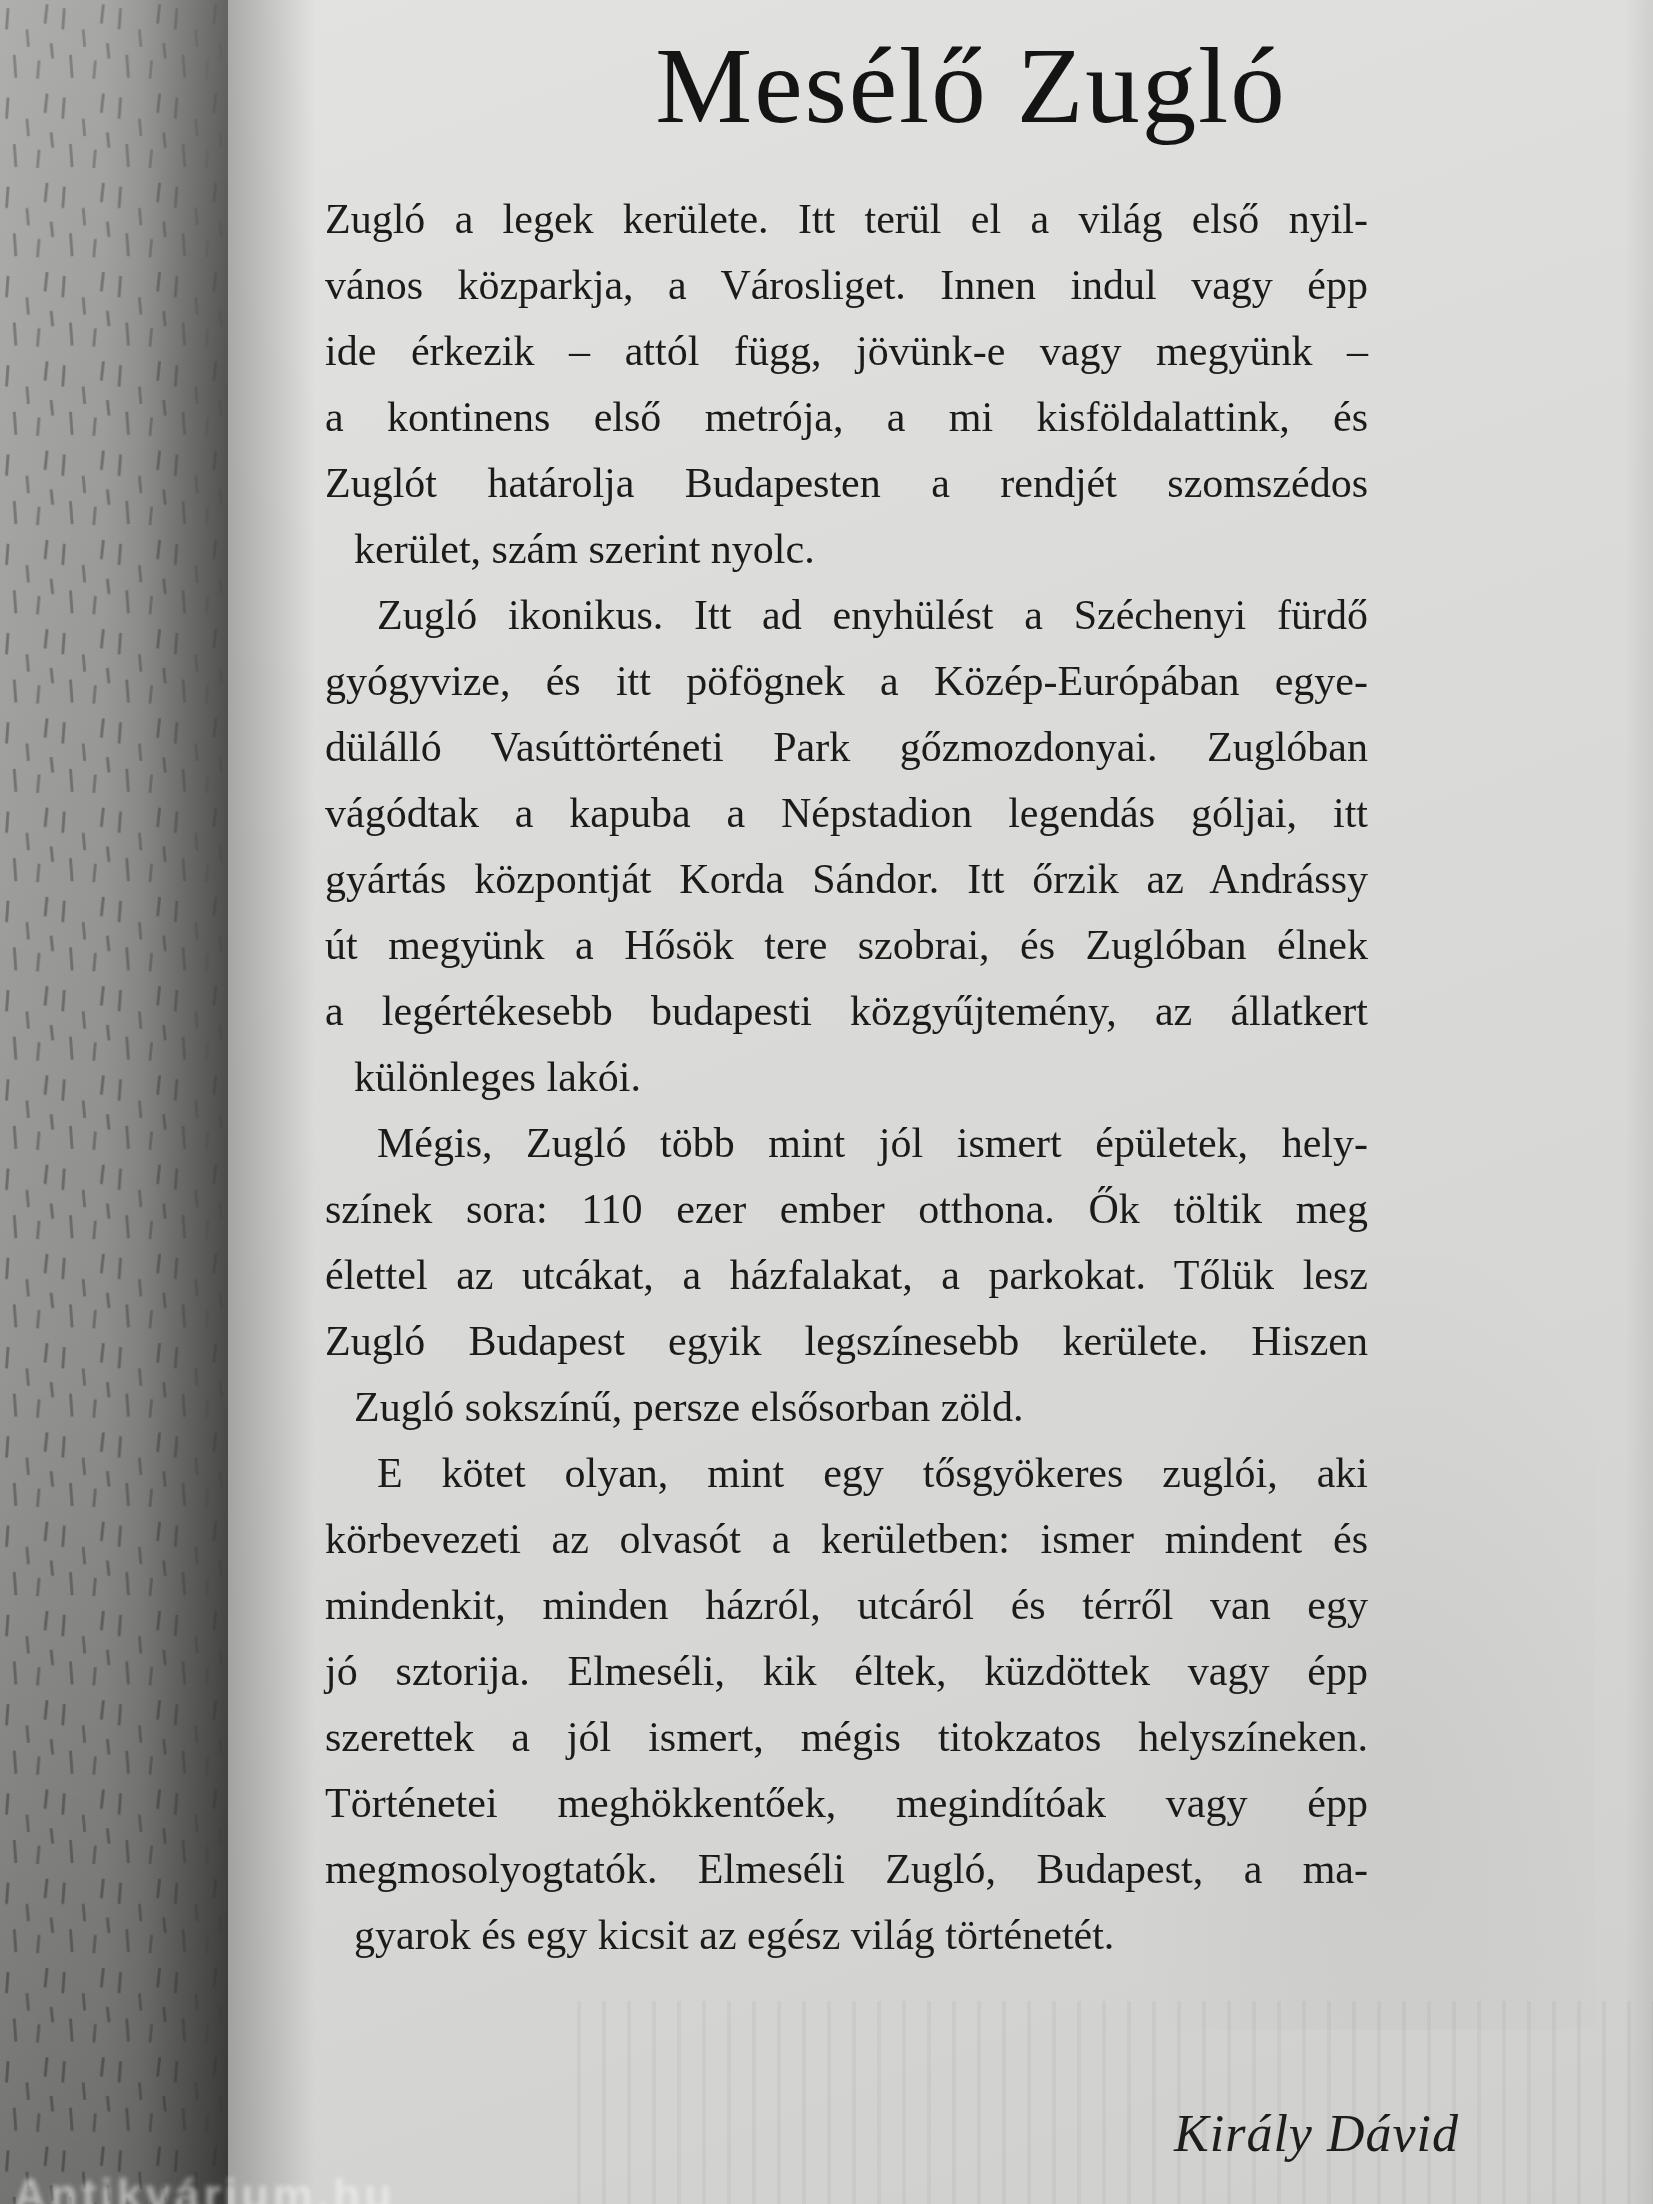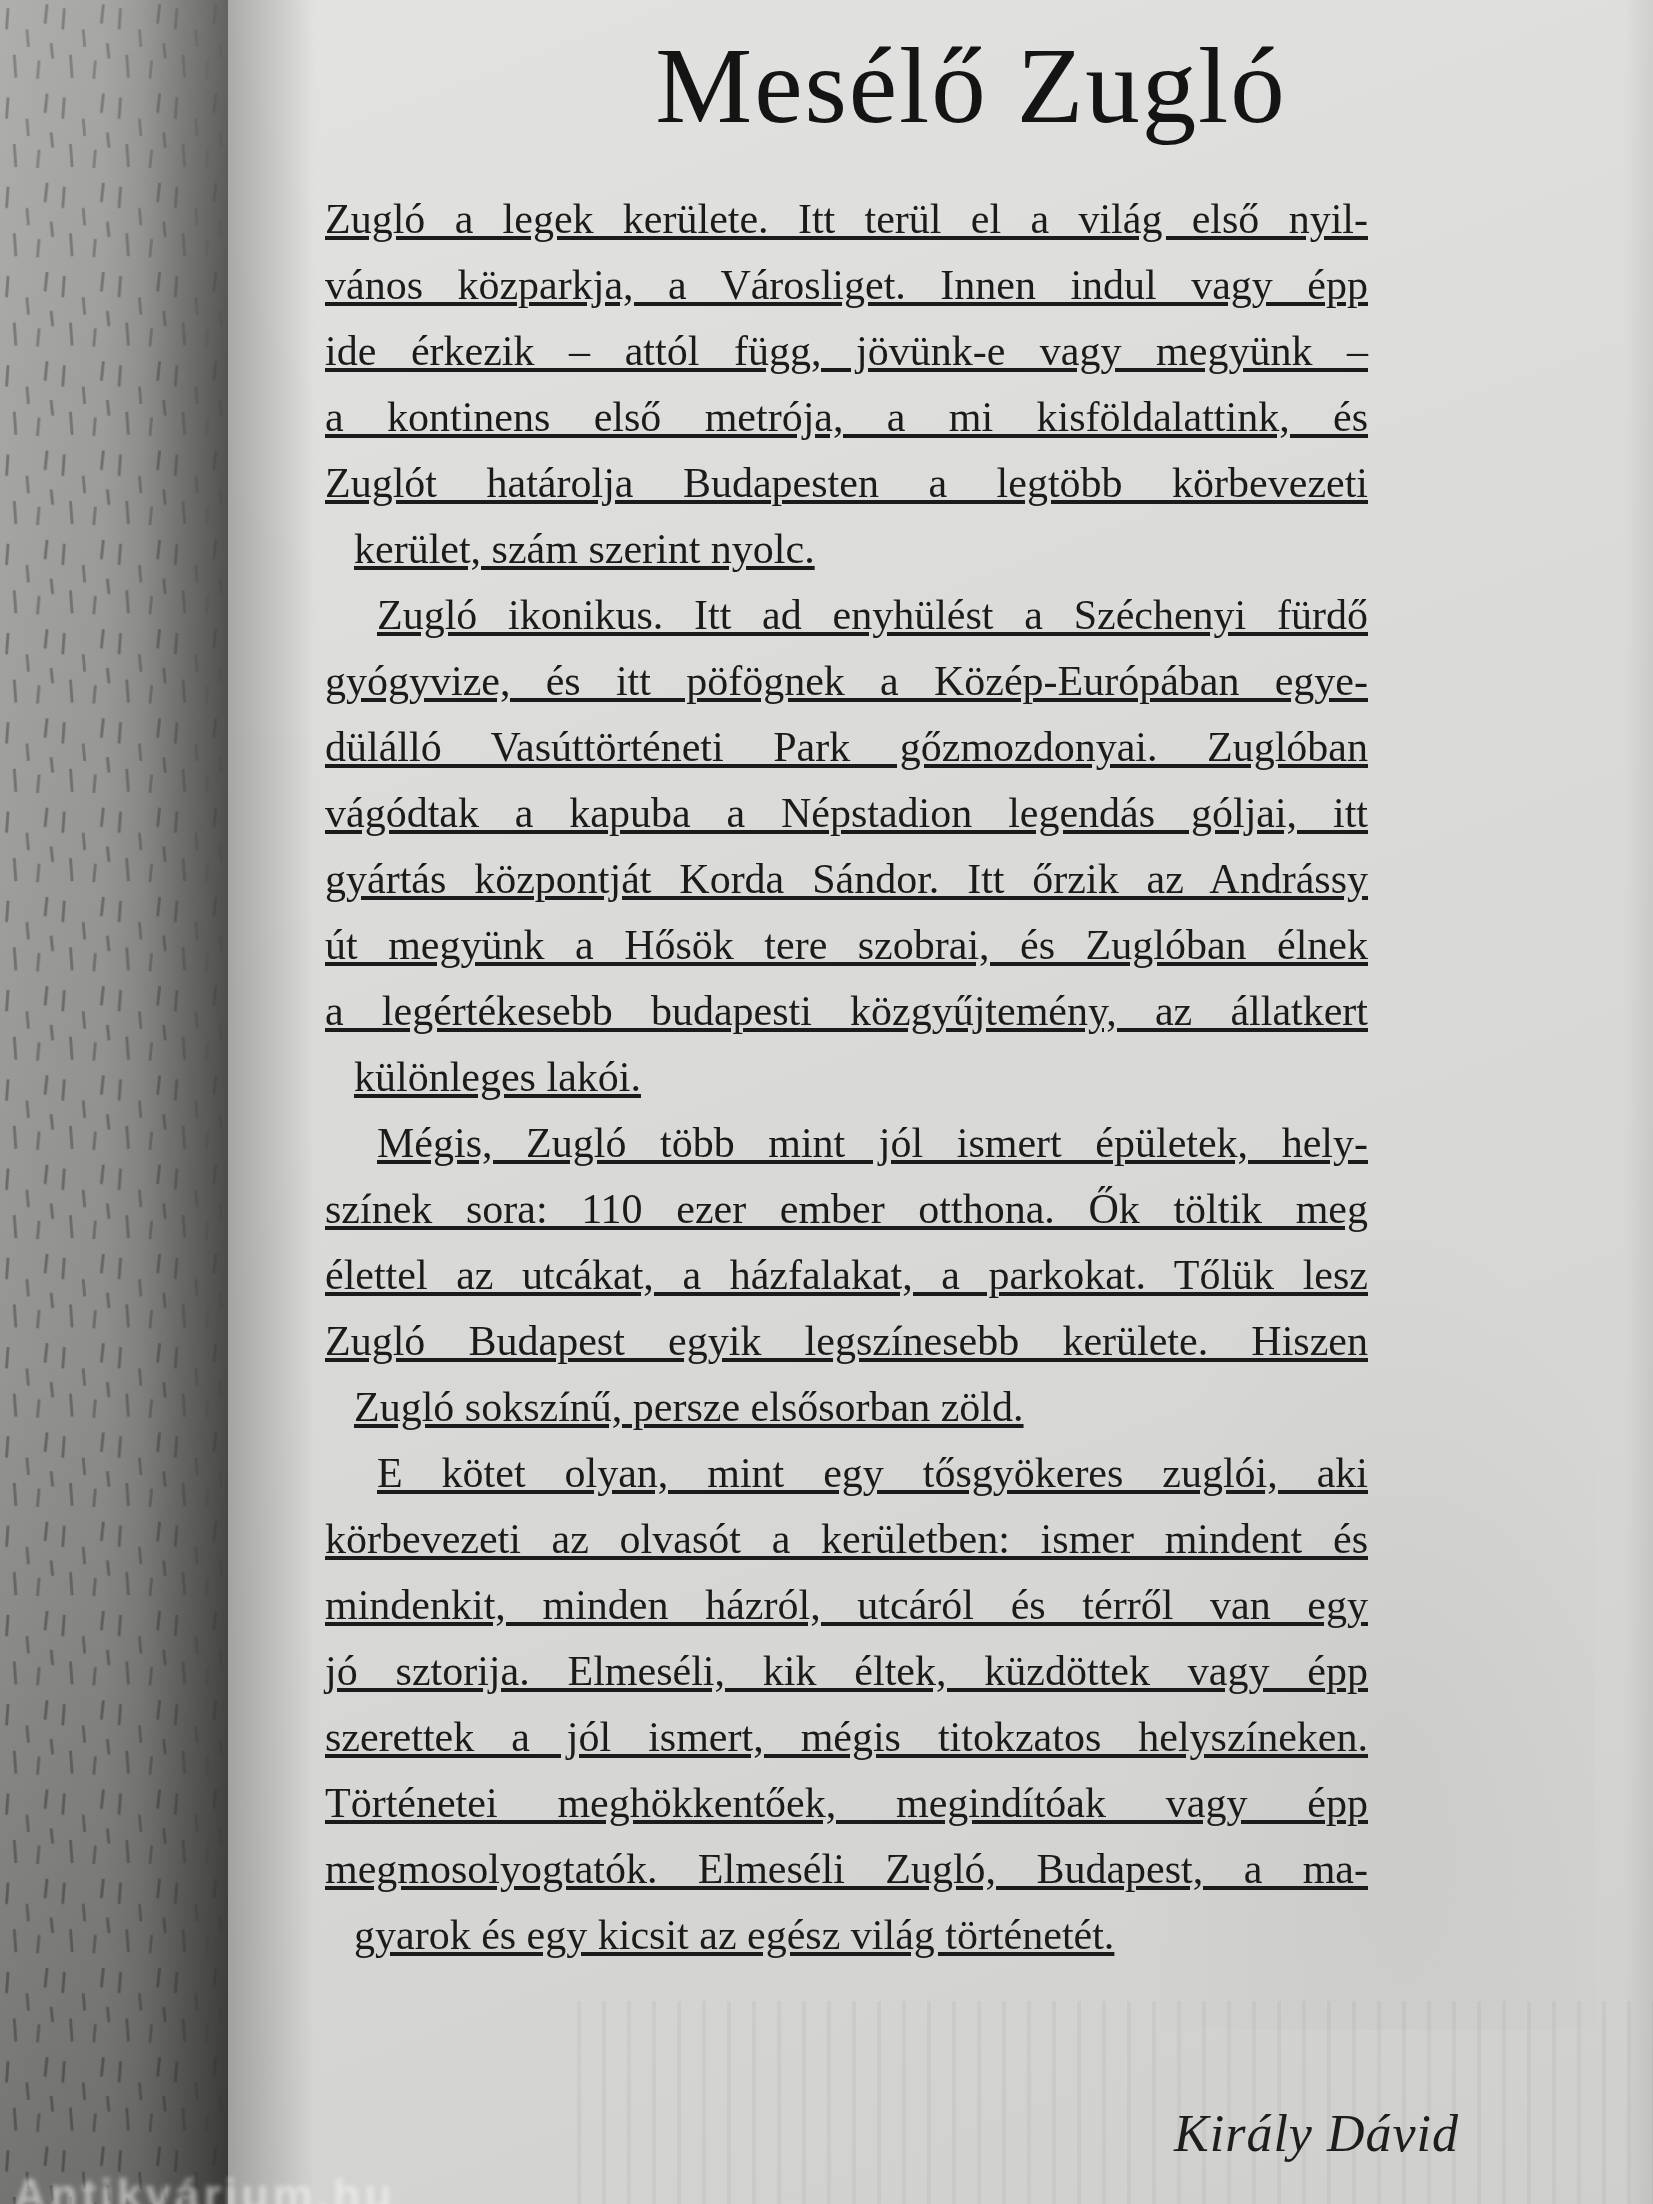--- a/index.html
+++ b/index.html
@@ -47,21 +47,21 @@
   }
 
   h1.title {
     margin:25px 16px 0 0; padding:0 39px 0 116px;
     font-size:109px; font-weight:normal; line-height:1.12;
     text-align:center; color:#141414; letter-spacing:1.9px;
   }
 
   .text-block {
     position:relative; margin:39px 0 0 97px; width:1043px;
-    font-size:42px; line-height:66px; color:#1b1b1b;text-decoration:underline;
+    font-size:42px; line-height:66px; color:#1b1b1b;
   }
   .paragraph { margin:0; }
   .line { text-align:justify; text-align-last:justify; }
   .line.last { text-align-last:left;margin-left:29px; }
   .line.indent { text-indent:52px; }
 
   .signature {
     position:absolute; top:2104px; right:194px;
     font-size:52px; font-style:italic; color:#1d1d1d; letter-spacing:1px;
   }
@@ -103,21 +103,21 @@
     <div class="ghost-blob"></div>
 
     <h1 class="title">Mesélő Zugló</h1>
 
     <div class="text-block">
         <div class="paragraph">
           <div class="line">Zugló a legek kerülete. Itt terül el a világ első nyil-</div>
           <div class="line">vános közparkja, a Városliget. Innen indul vagy épp</div>
           <div class="line">ide érkezik – attól függ, jövünk-e vagy megyünk –</div>
           <div class="line">a kontinens első metrója, a mi kisföldalattink, és</div>
-          <div class="line">Zuglót határolja Budapesten a legtöbb körbevezeti</div>
+          <div class="line">Zuglót határolja Budapesten a rendjét szomszédos</div>
           <div class="line last">kerület, szám szerint nyolc.</div>
         </div>
         <div class="paragraph">
           <div class="line indent">Zugló ikonikus. Itt ad enyhülést a Széchenyi fürdő</div>
           <div class="line">gyógyvize, és itt pöfögnek a Közép-Európában egye-</div>
           <div class="line">dülálló Vasúttörténeti Park gőzmozdonyai. Zuglóban</div>
           <div class="line">vágódtak a kapuba a Népstadion legendás góljai, itt</div>
           <div class="line">gyártás központját Korda Sándor. Itt őrzik az Andrássy</div>
           <div class="line">út megyünk a Hősök tere szobrai, és Zuglóban élnek</div>
           <div class="line">a legértékesebb budapesti közgyűjtemény, az állatkert</div>

